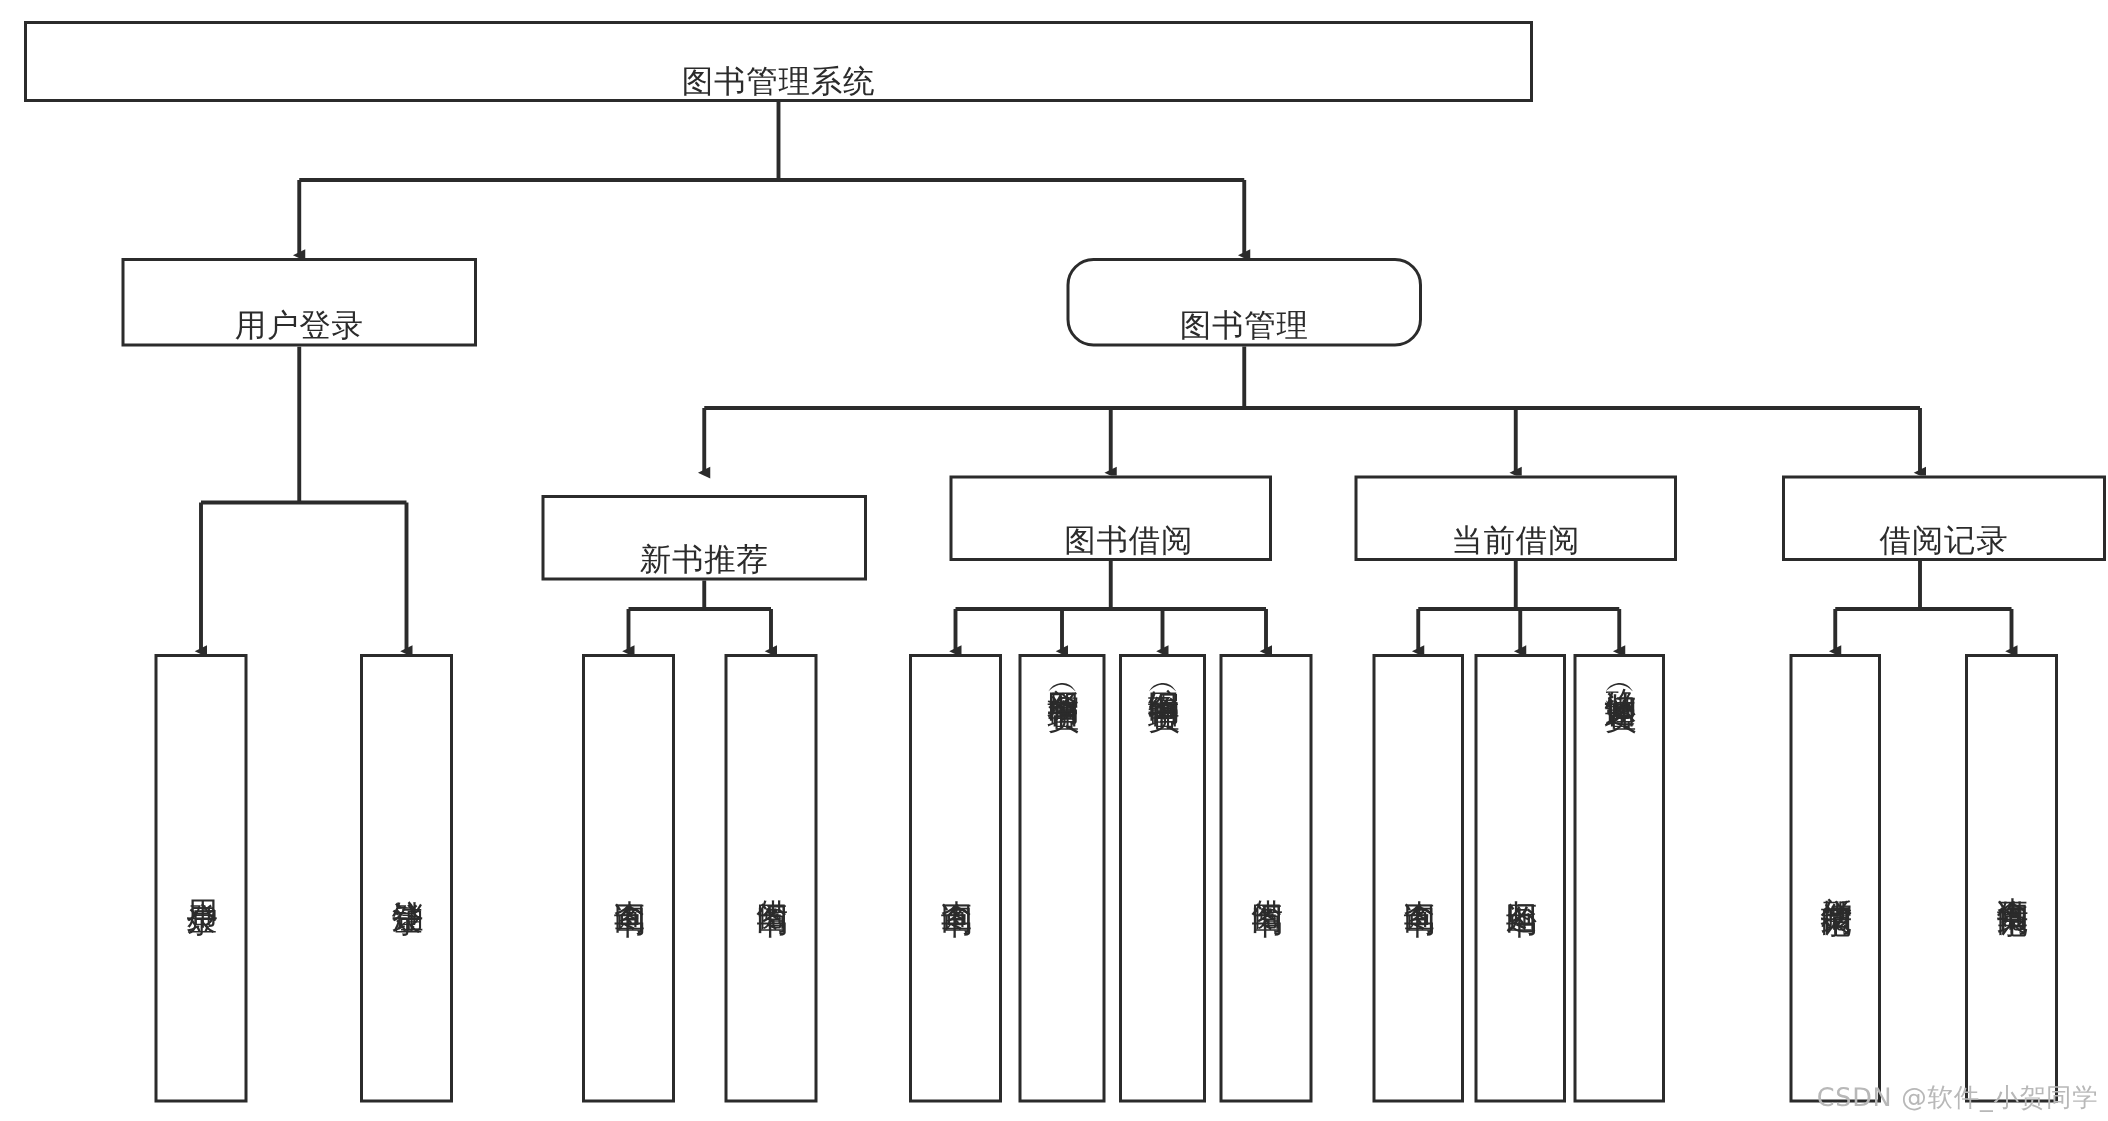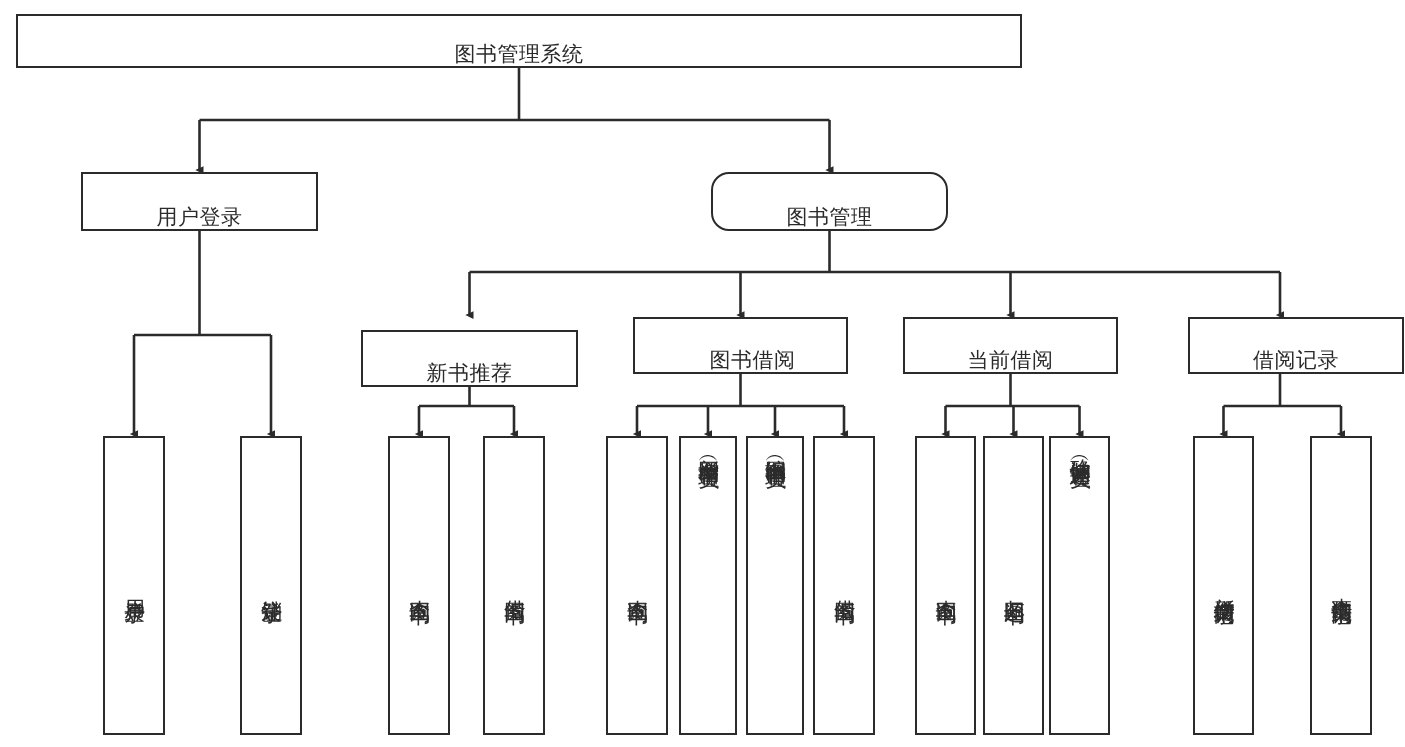--- a/index.html
+++ b/index.html
@@ -178,13 +178,14 @@
         <span class="node-label-v">确认归还（管理员）</span>
       </div>
       <div class="node-box leaf-box" style="left: 1193px; top: 436px; width: 61px; height: 299px;">
         <span class="node-label-v">新增借阅记录</span>
       </div>
       <div class="node-box leaf-box" style="left: 1310px; top: 436px; width: 62px; height: 299px;">
         <span class="node-label-v">查询借阅记录</span>
       </div>
     </div>
 
+  <div class="watermark">CSDN @软件_小贺同学</div>
 </div>
 
 </body></html>

